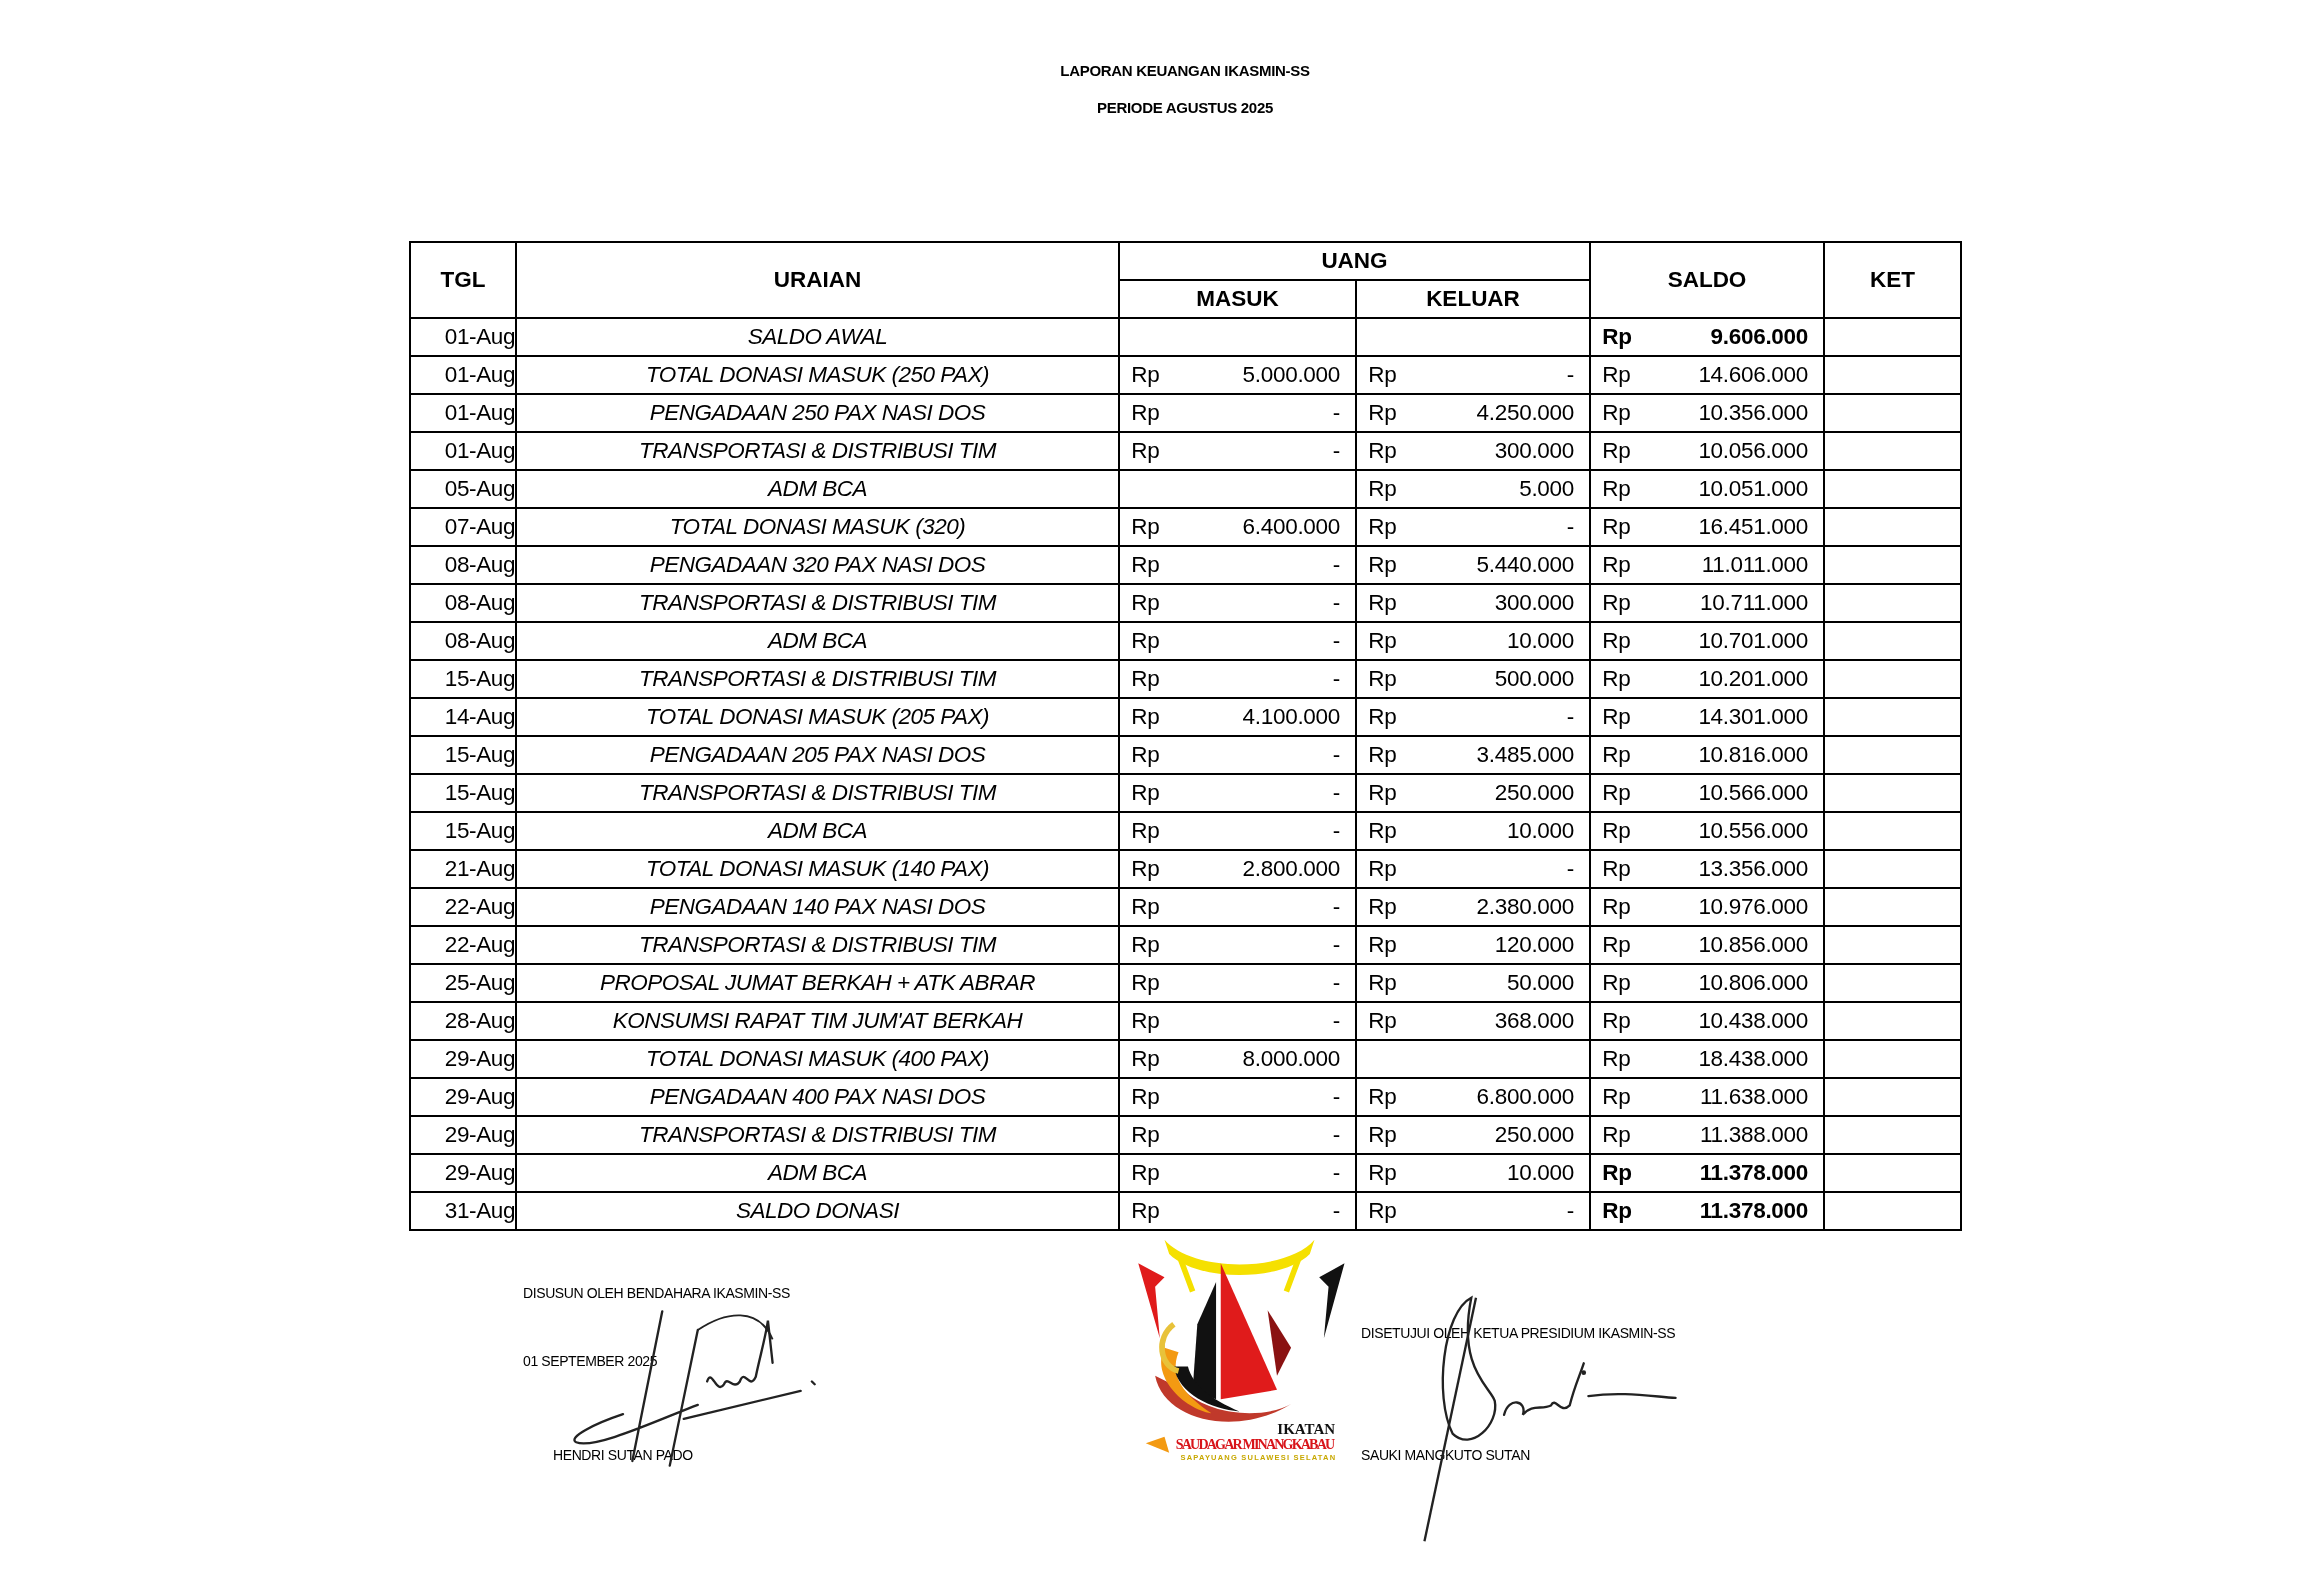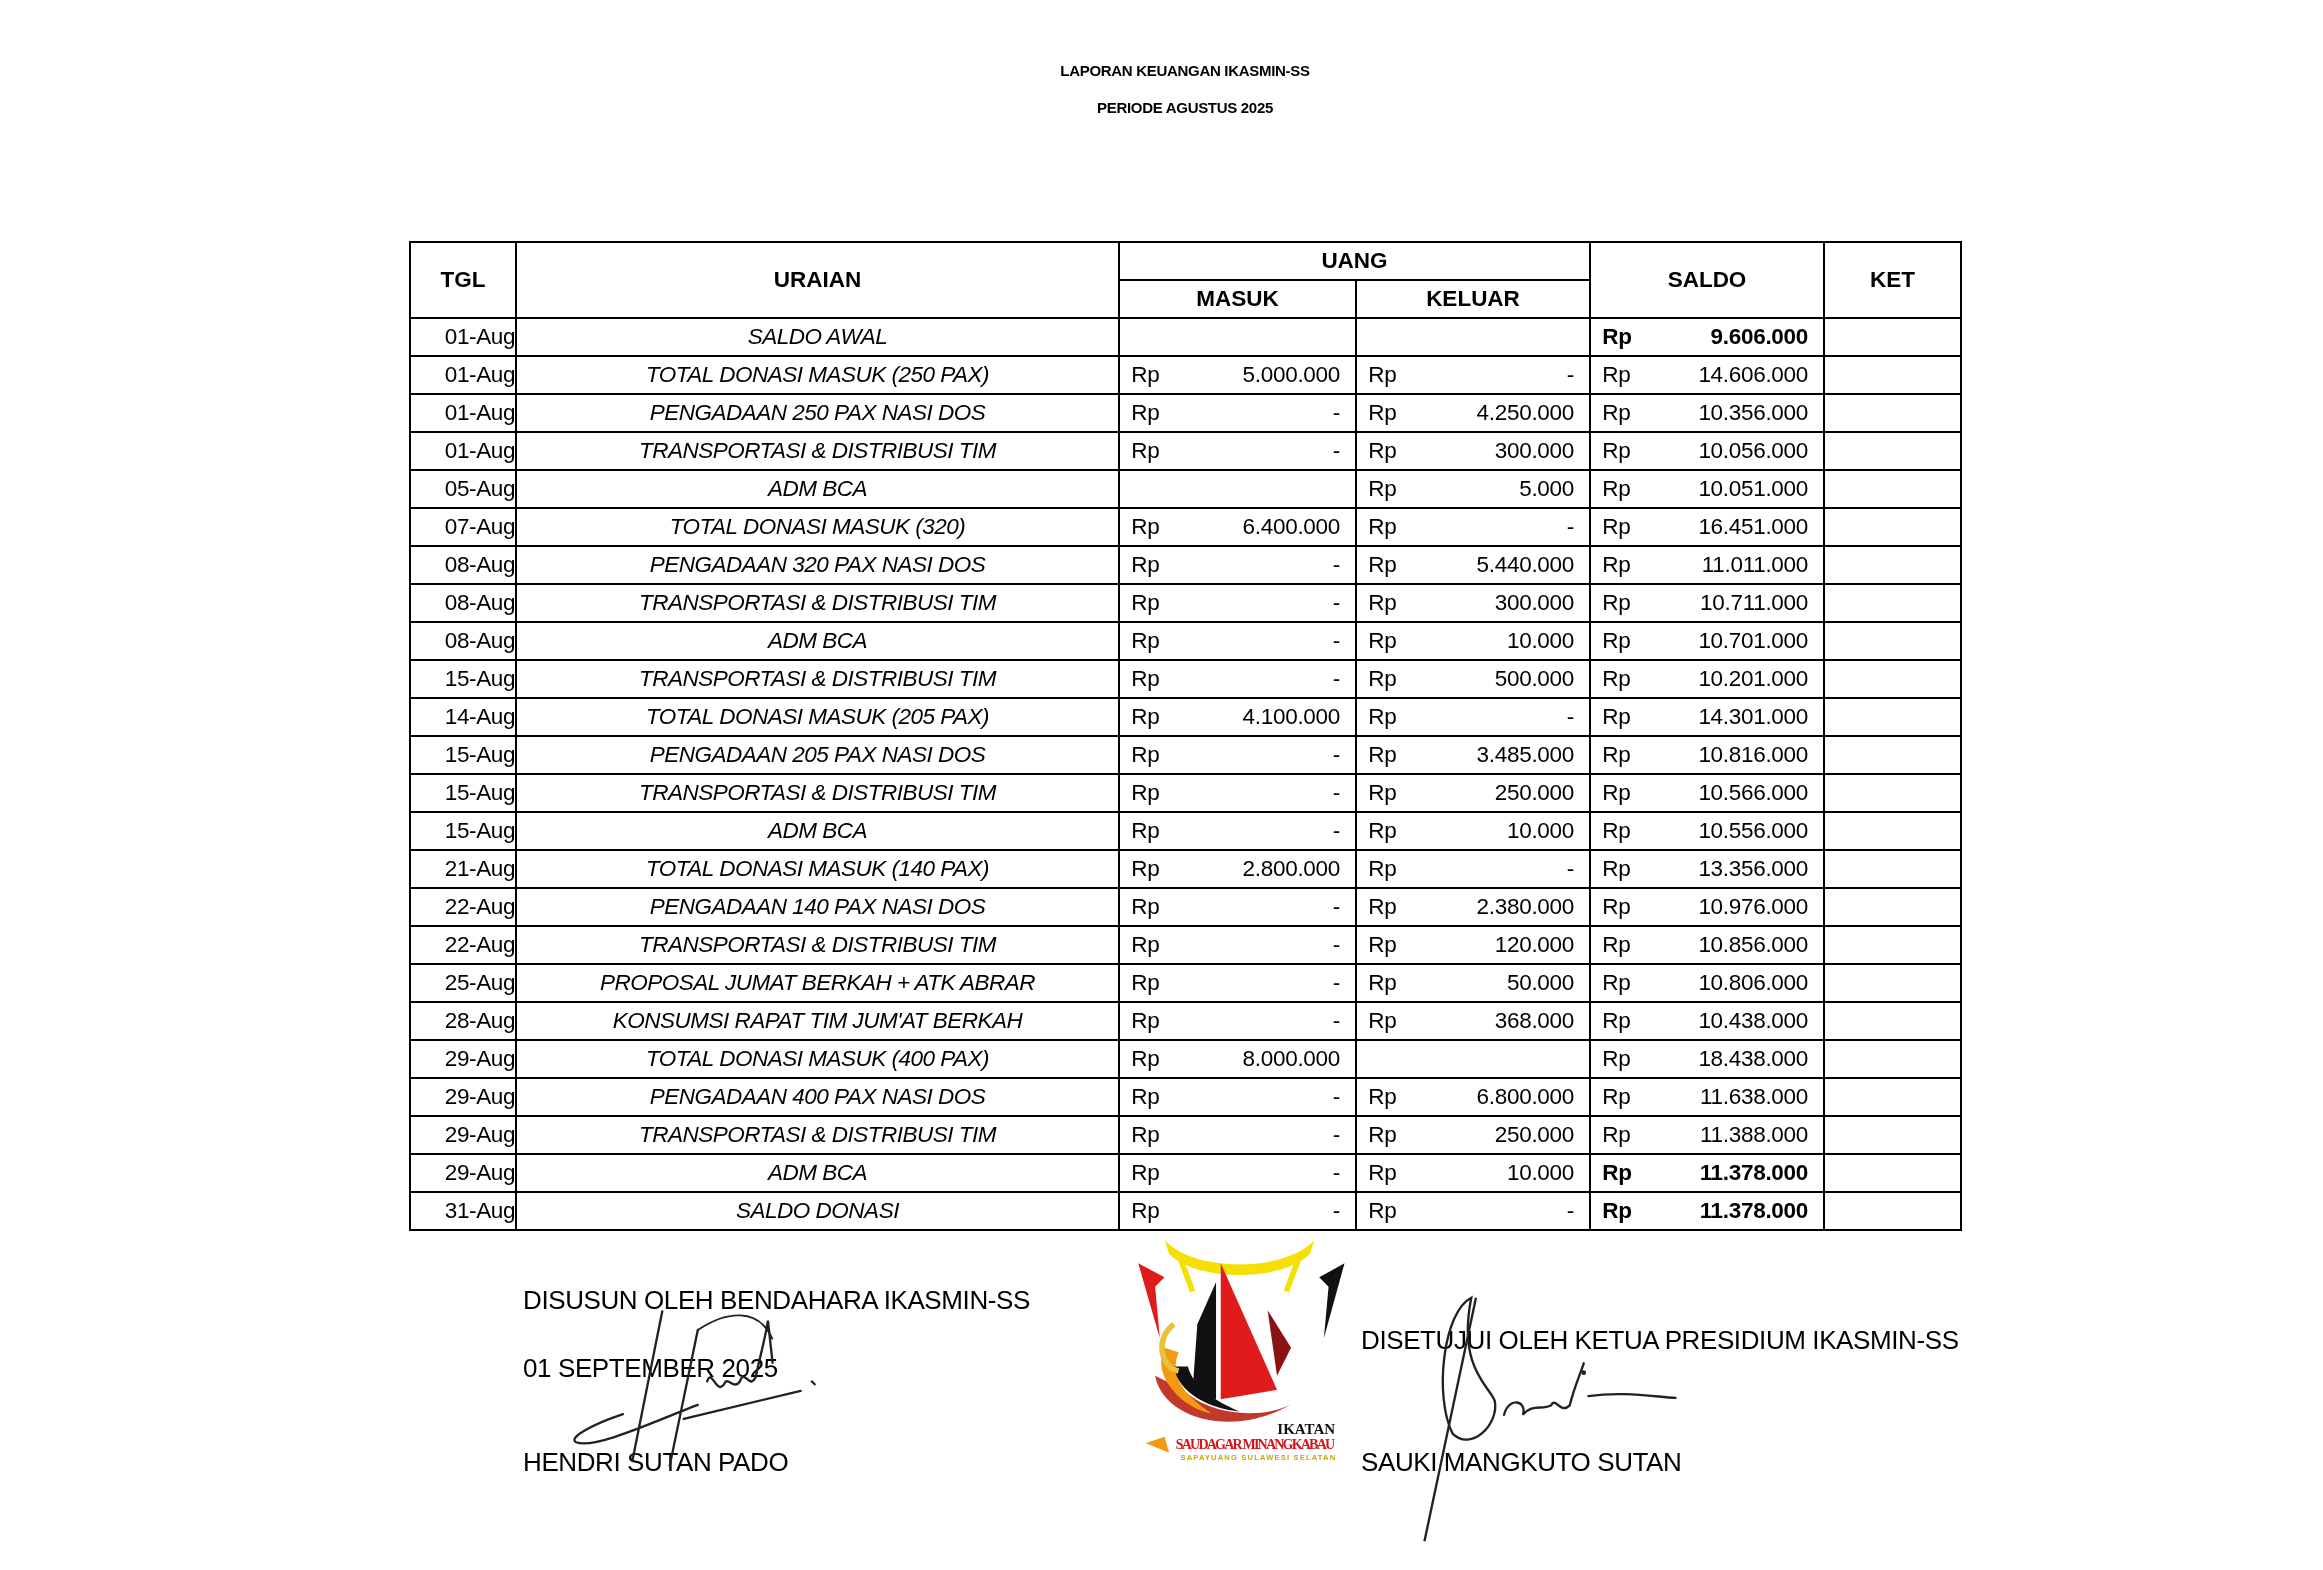--- a/index.html
+++ b/index.html
@@ -17,21 +17,21 @@
   th.h-top { height:36px; }
   th.h-sub { height:36px; }
   td.tgl { text-align:right; padding-right:3.7px; letter-spacing:-0.4px; }
   td.uraian { text-align:center; padding-left:3.7px; letter-spacing:-0.5px;font-style:italic; }
   td.money { position:relative; }
   .money-inner { display:flex; justify-content:space-between; align-items:center; padding:0 15px 0 11.2px; }
   .rp, .amt { letter-spacing:-0.3px; }
   .bold .rp, .bold .amt { font-weight:bold; }
   td.ket { }
 
-  .footer-text { position:absolute; font-size:26px; white-space:nowrap; letter-spacing:-0.4px; }
+  .footer-text { position:absolute; font-size:14px; white-space:nowrap; letter-spacing:-0.4px; }
 
   .sig { position:absolute; }
   .logo { position:absolute; left:1127px; top:1235px; width:225px; height:230px; }
 </style>
 </head>
 <body>
 
 <div class="title-block">
   <div class="title-line">LAPORAN KEUANGAN IKASMIN-SS</div>
   <div class="title-line">PERIODE AGUSTUS 2025</div>
@@ -610,21 +610,21 @@
             <span class="amt">11.378.000</span>
           </div>
         </td>
         <td class="ket"></td>
       </tr>
     </tbody>
 </table>
 
 <div class="footer-text" style="left:523px; top:1285px;">DISUSUN OLEH BENDAHARA IKASMIN-SS</div>
 <div class="footer-text" style="left:523px; top:1325px;margin-top:28px;">01 SEPTEMBER 2025</div>
-<div class="footer-text" style="left:523px; top:1447px;">HENDRI SUTAN PADO</div>
+<div class="footer-text" style="left:553px; top:1447px;">HENDRI SUTAN PADO</div>
 
 <svg class="sig" style="left:557px; top:1302px;" width="319" height="187" viewBox="0 0 340 200">
   <path d="M112 10 L80 170 M70 120 C40 130 10 145 20 150 C40 158 110 125 150 110 M150 30 L120 175 M160 85 C165 70 170 100 178 88 C182 78 188 95 195 85 C200 70 205 95 212 80 C216 60 222 40 225 20 L230 65 M135 125 L260 95 M272 85 L275 88" fill="none" stroke="#222" stroke-width="2.5" stroke-linecap="round"></path>
   <path d="M150 30 C180 10 215 5 230 40" fill="none" stroke="#222" stroke-width="2"></path>
 </svg>
 
 <div class="logo">
   <svg width="225" height="230" viewBox="0 0 240 245">
     <path d="M40 5 C70 40 170 40 200 5 L195 20 C165 50 75 50 45 20 Z" fill="#f5e000"></path>
     <path d="M55 20 L70 60 M185 20 L170 60" stroke="#f5e000" stroke-width="6"></path>

